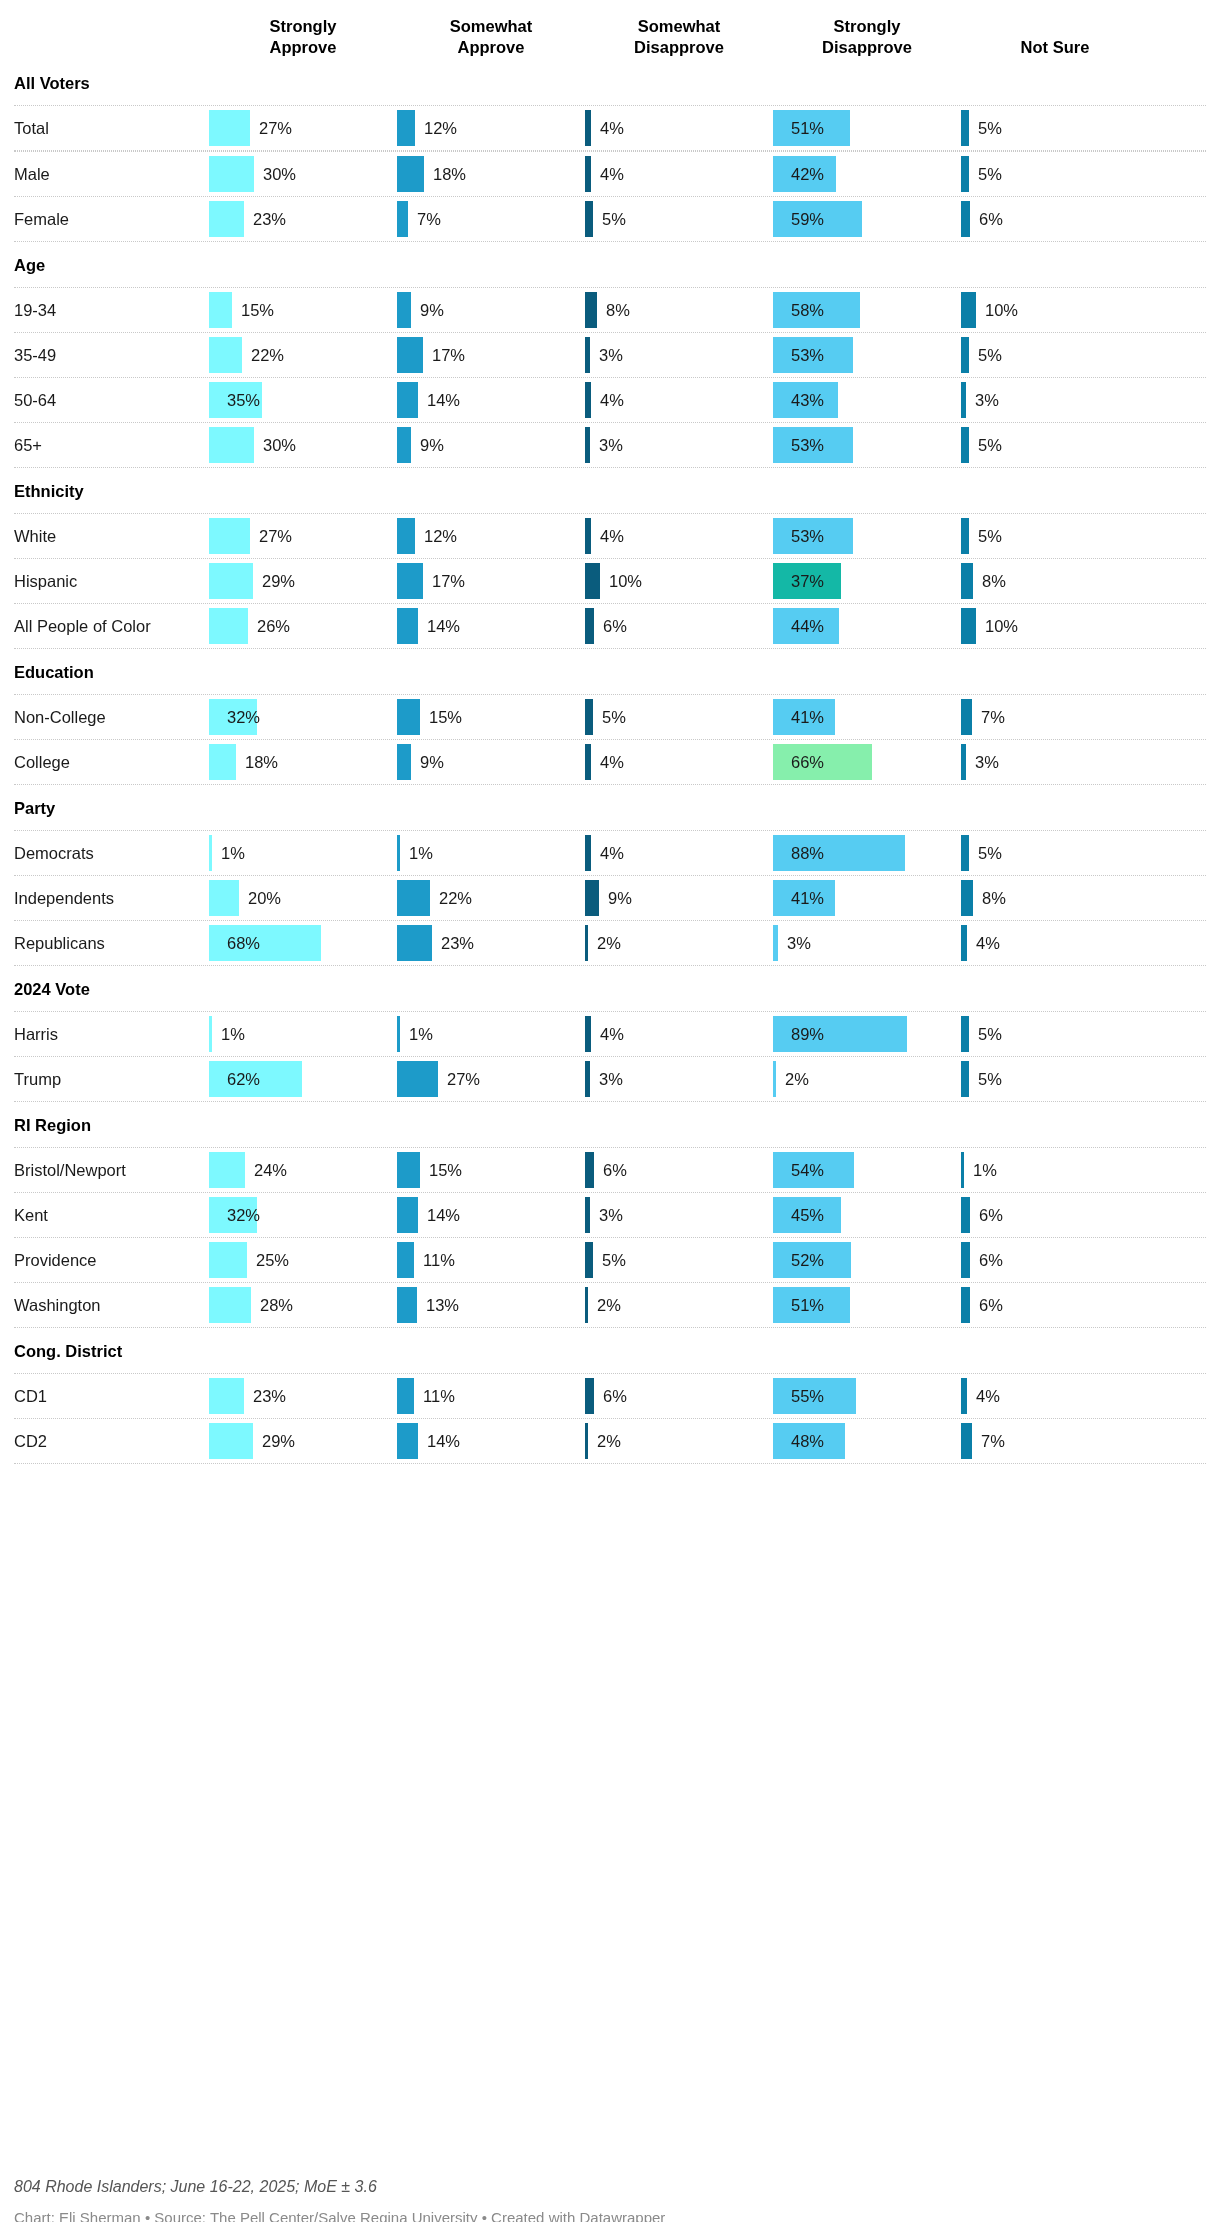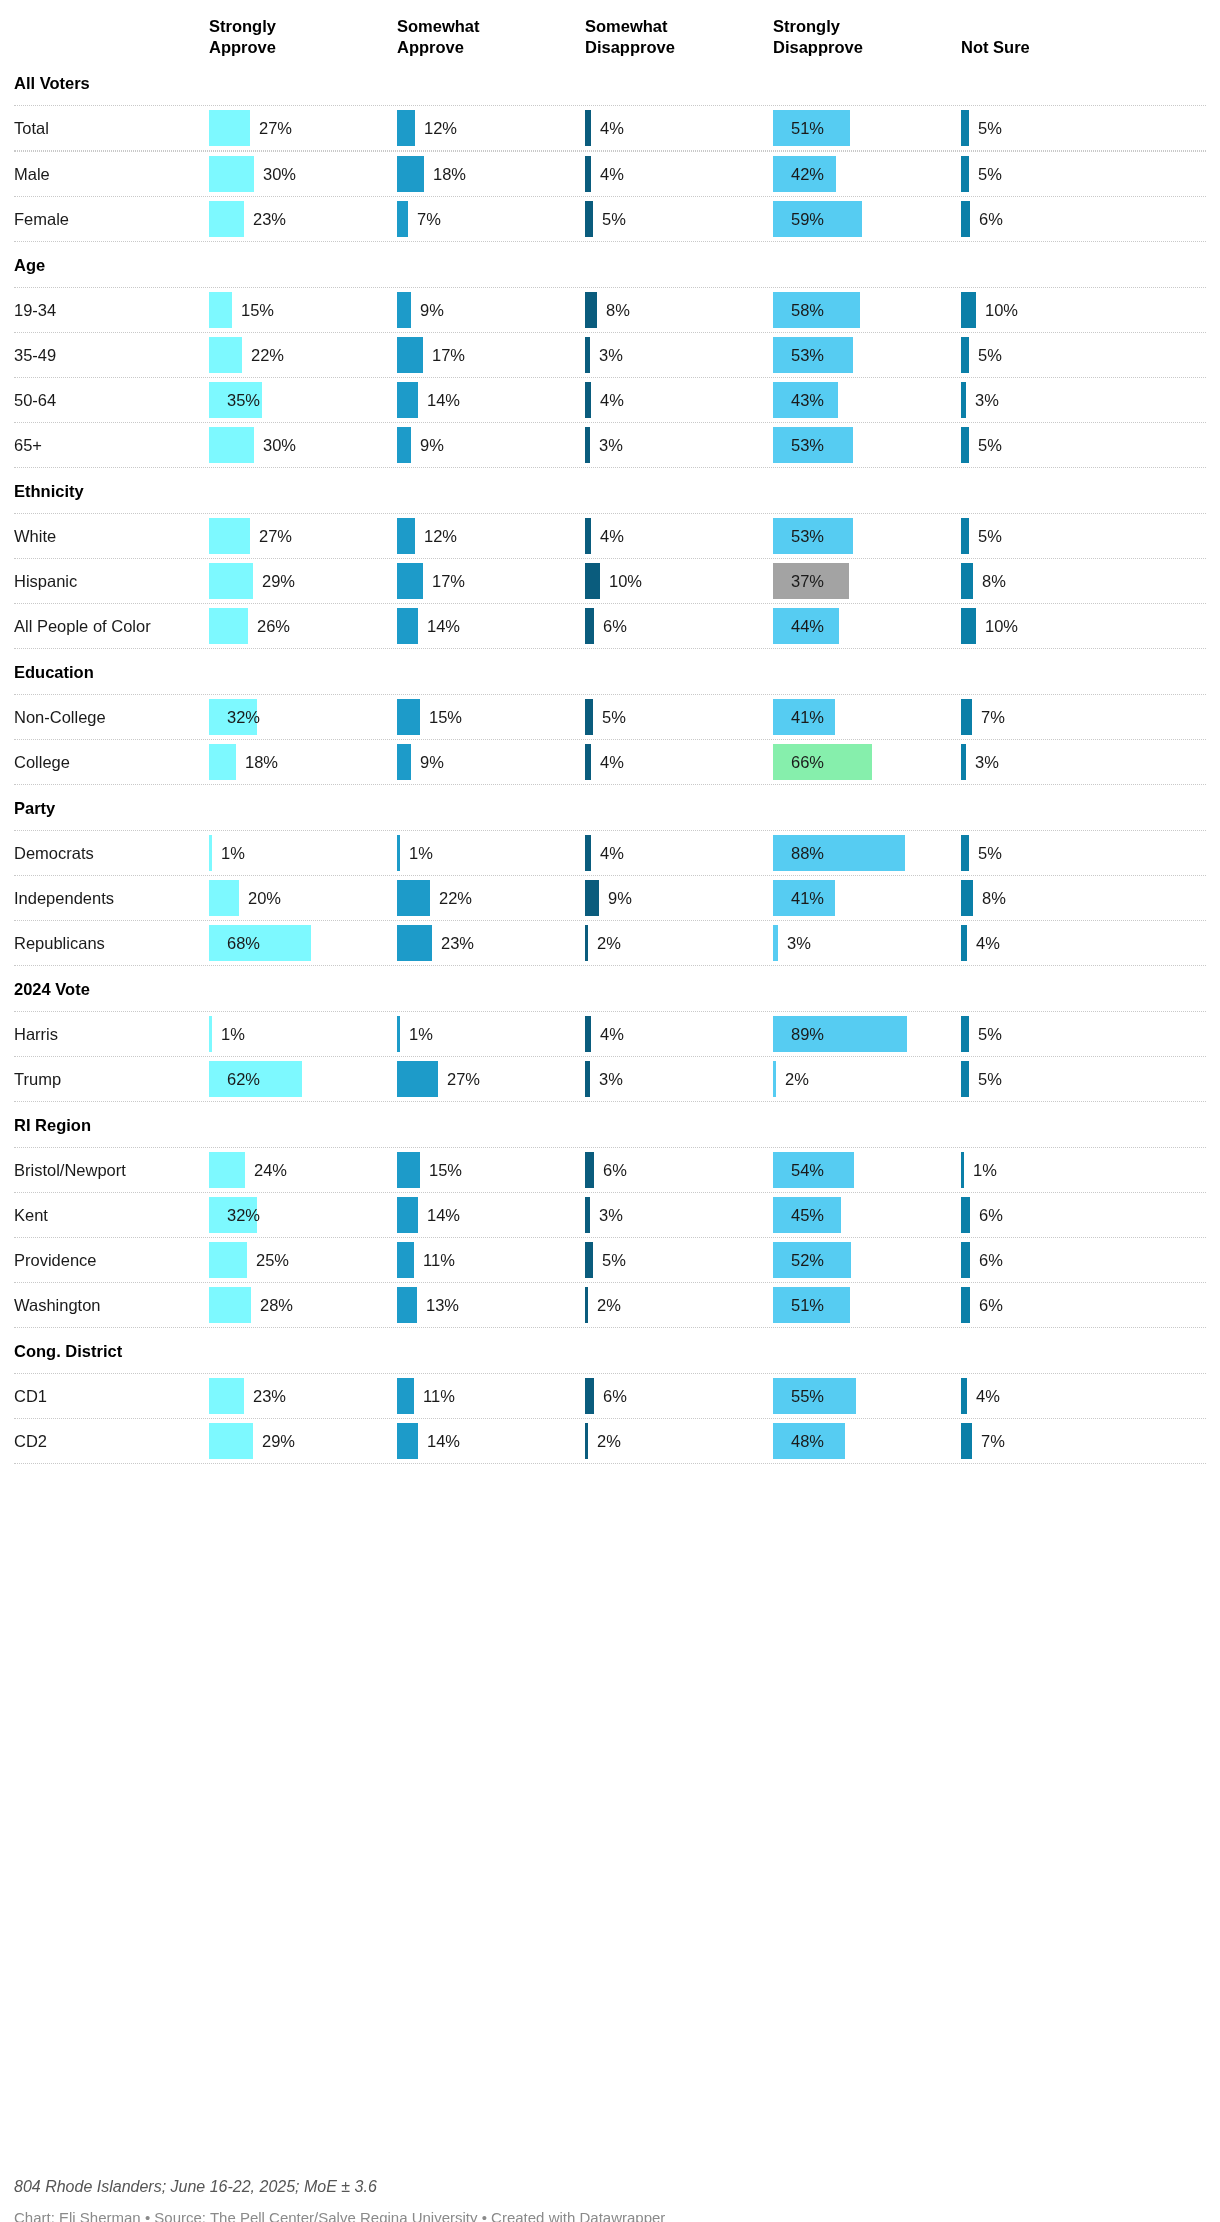--- a/index.html
+++ b/index.html
@@ -26,21 +26,21 @@
     display:grid;
     grid-template-columns:
       var(--labelw)
       var(--colw) var(--colw) var(--colw) var(--colw) var(--colw);
     align-items:center;
   }
   :root { }
   #page { --labelw:195px; --colw:188px; }
 
   
-  .col-headers { margin-top:16px; }
+  .col-headers { margin-top:16px;text-align:center; }
   .col-head {
     font-size:16.5px; font-weight:bold; color:#000;
     line-height:1.28; align-self:end; padding-bottom:2px;
   }
 
   
   .group-head {
     font-size:16.5px; font-weight:bold; color:#000;
     padding:14px 0 12px 0;
   }
@@ -323,21 +323,21 @@
         </div>
         <div class="cell">
           <div class="bar" style="width: 26px; background: rgb(29, 155, 201);"></div>
           <span class="bar-label outside">17%</span>
         </div>
         <div class="cell">
           <div class="bar" style="width: 15px; background: rgb(10, 92, 125);"></div>
           <span class="bar-label outside">10%</span>
         </div>
         <div class="cell">
-          <div class="bar" style="width: 76px; background: #a3a3a3;">
+          <div class="bar" style="width: 68px; background: #14b8a6;">
             <span class="bar-label inside">37%</span>
           </div>
         </div>
         <div class="cell">
           <div class="bar" style="width: 12px; background: rgb(11, 127, 168);"></div>
           <span class="bar-label outside">8%</span>
         </div>
       </div>
       <div class="dotted"></div>
       <div class="grid-row data-row">
@@ -466,21 +466,21 @@
         </div>
         <div class="cell">
           <div class="bar" style="width: 12px; background: rgb(11, 127, 168);"></div>
           <span class="bar-label outside">8%</span>
         </div>
       </div>
       <div class="dotted"></div>
       <div class="grid-row data-row">
         <div class="row-label">Republicans</div>
         <div class="cell">
-          <div class="bar" style="width: 102px; background: rgb(125, 249, 255);">
+          <div class="bar" style="width: 112px; background: rgb(125, 249, 255);">
             <span class="bar-label inside">68%</span>
           </div>
         </div>
         <div class="cell">
           <div class="bar" style="width: 35px; background: rgb(29, 155, 201);"></div>
           <span class="bar-label outside">23%</span>
         </div>
         <div class="cell">
           <div class="bar" style="width: 3px; background: rgb(10, 92, 125);"></div>
           <span class="bar-label outside">2%</span>

